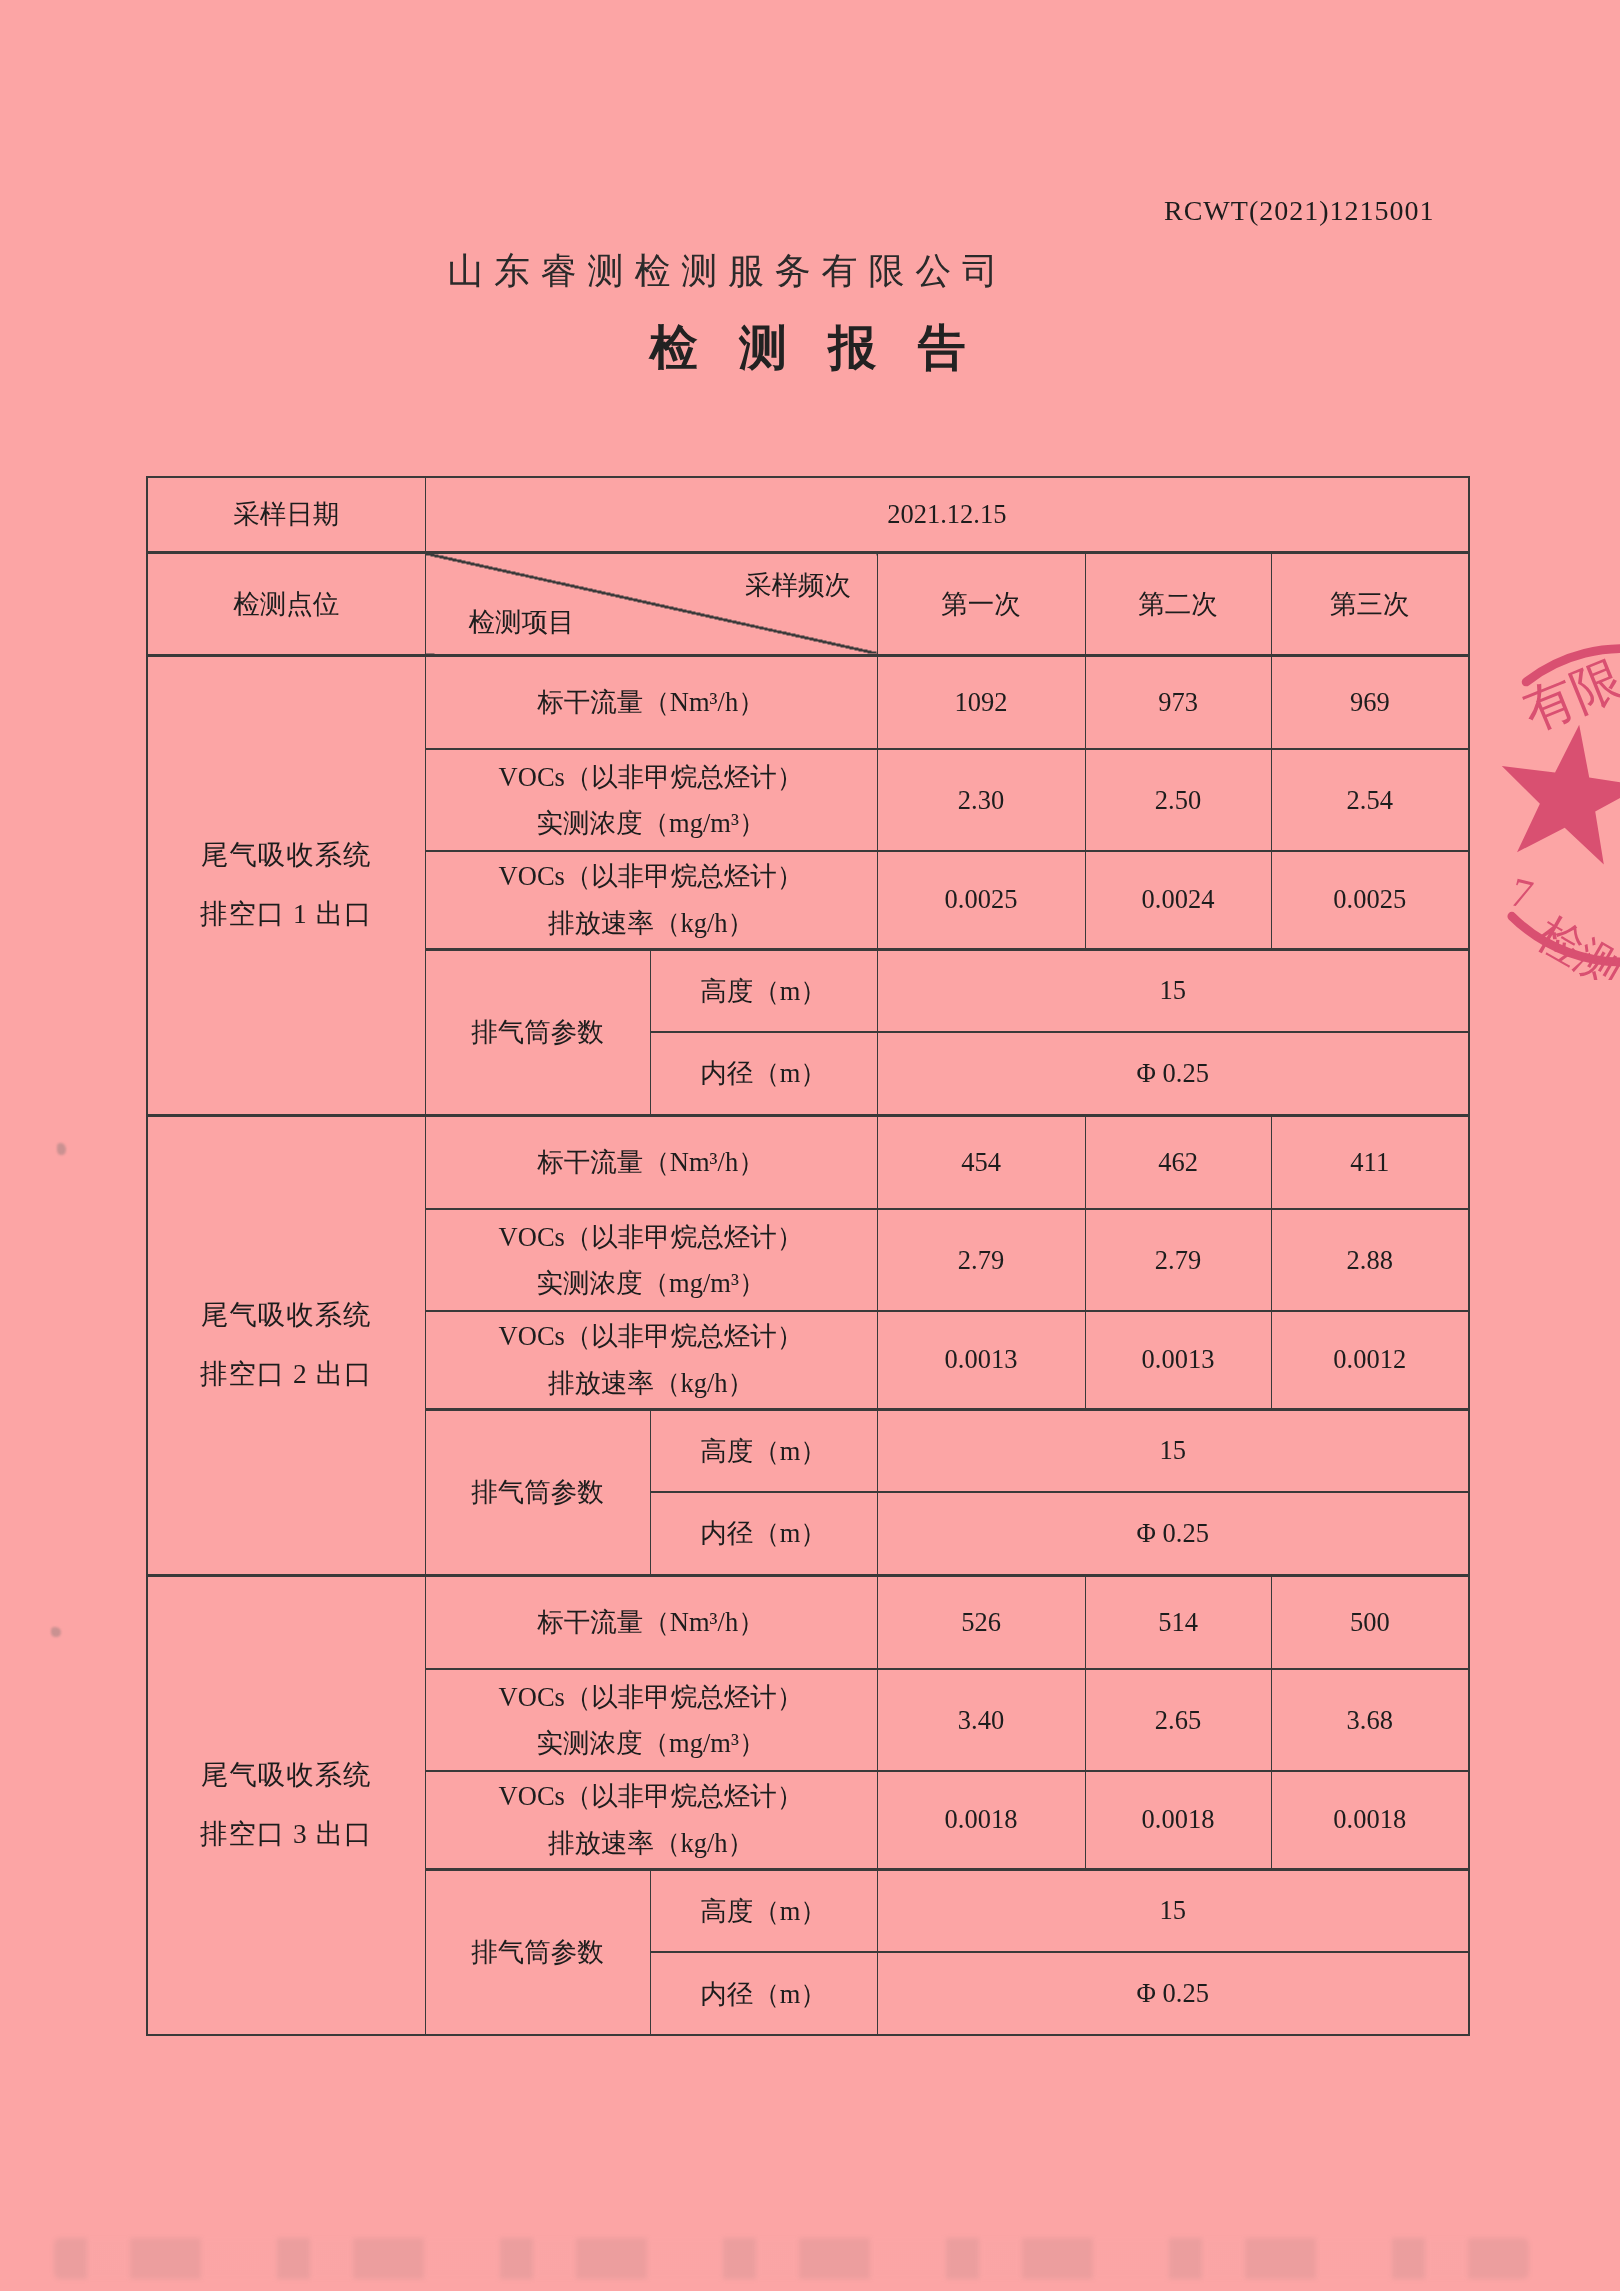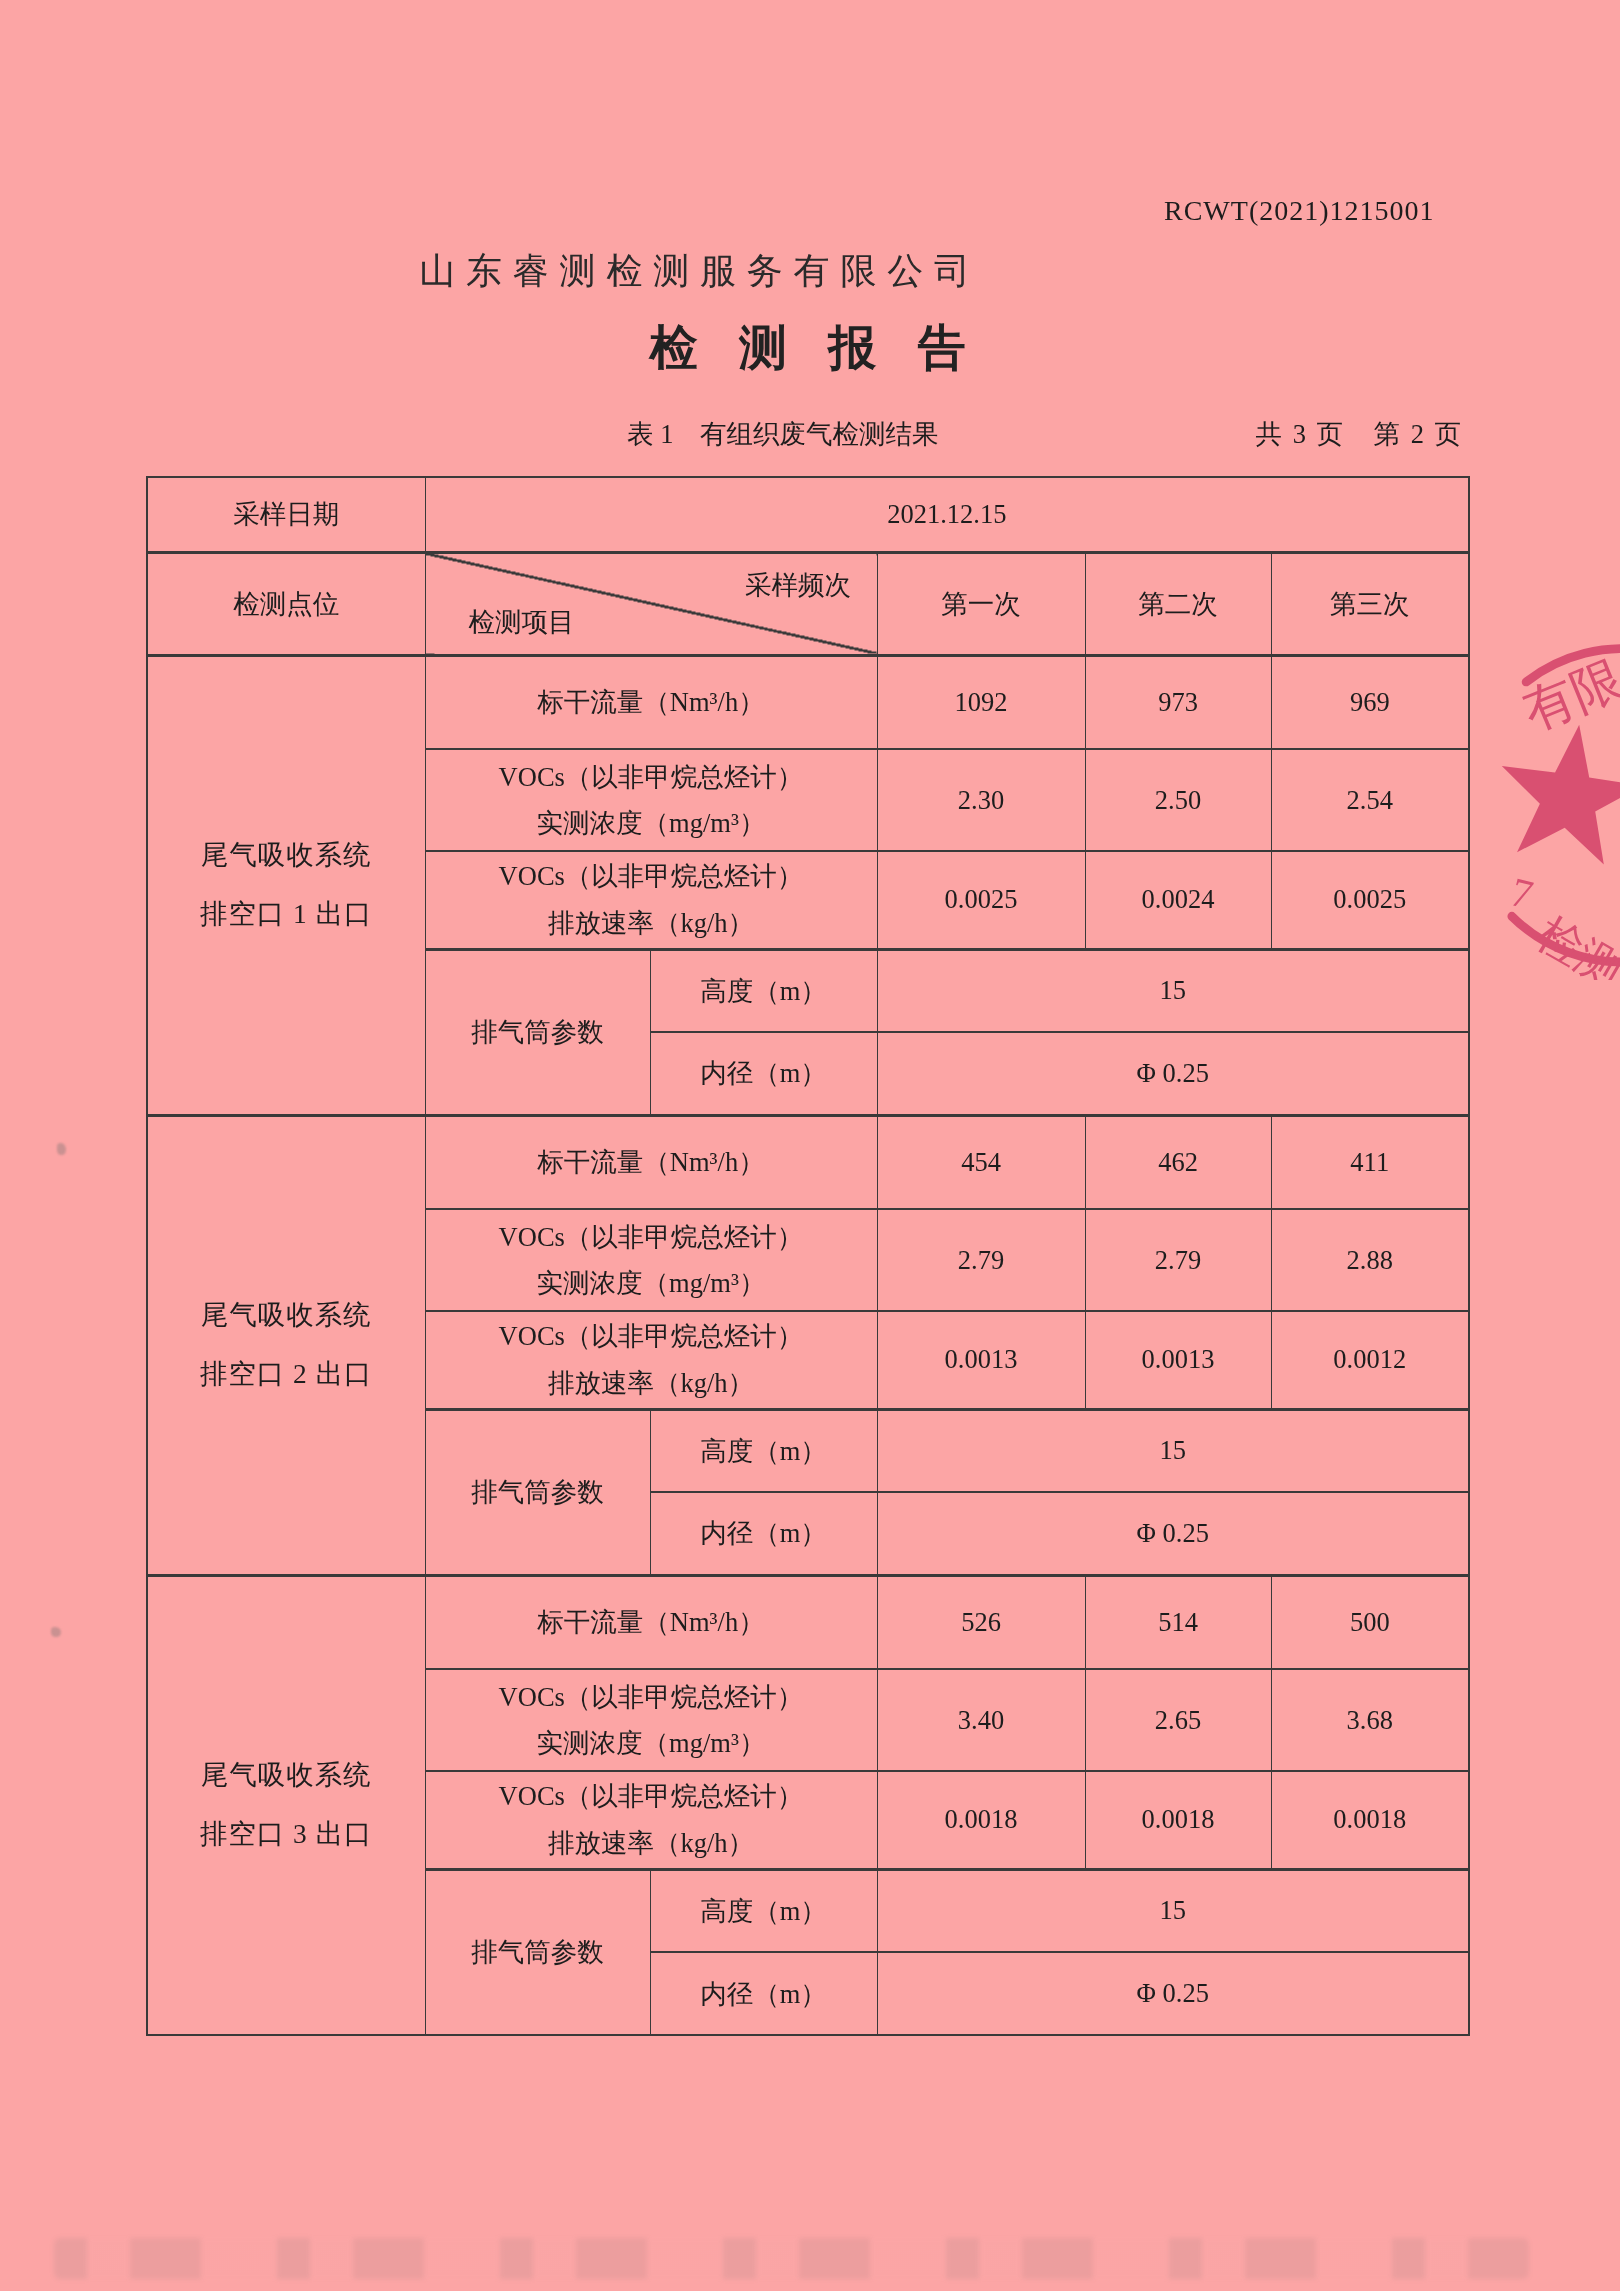--- a/index.html
+++ b/index.html
@@ -3,21 +3,21 @@
 <meta charset="utf-8">
 <style>
   html,body{margin:0;padding:0;background:#ffffff;}
   .page{
     position:relative;width:1620px;height:2292px;overflow:hidden;
     background:#fca5a5;color:#1d1d1d;
     font-family:"Liberation Serif","DejaVu Serif",serif;
   }
   .report-no{position:absolute;top:195px;left:1164px;width:304px;font-size:28px;letter-spacing:1px;}
   .company{position:absolute;top:247px;left:0;width:1400px;text-align:center;
-    font-size:36px;letter-spacing:10.8px;color:#2a2a2a;}
+    font-size:36px;letter-spacing:10.8px;color:#2a2a2a;padding-left:28px;}
   .doc-title{position:absolute;top:316px;left:0;width:1620px;text-align:center;
     font-size:48px;font-weight:bold;letter-spacing:14.7px;padding-left:10px;box-sizing:border-box;color:#222;}
   .caption-row{position:absolute;top:416px;left:627px;width:836px;display:flex;
     justify-content:space-between;font-size:26.5px;}
   .caption-row .pagination{letter-spacing:2px;}
 
   table.results{
     position:absolute;left:146px;top:476px;width:1323px;
     border-collapse:collapse;table-layout:fixed;
     font-size:26.5px;
@@ -66,24 +66,20 @@
 </style>
 </head>
 <body>
 
 <div class="page">
 
   <div class="report-no">RCWT(2021)1215001</div>
   <div class="company">山东睿测检测服务有限公司</div>
   <div class="doc-title">检 测 报 告</div>
 
-  <div class="caption-row">
-    <span class="caption">表 1　有组织废气检测结果</span>
-    <span class="pagination">共 3 页　第 2 页</span>
-  </div>
 
   <table class="results">
     <colgroup>
       <col style="width:278px">
         <col style="width:225px">
         <col style="width:227px">
       <col style="width:208px">
         <col style="width:186px">
         <col style="width:198px">
     </colgroup>

